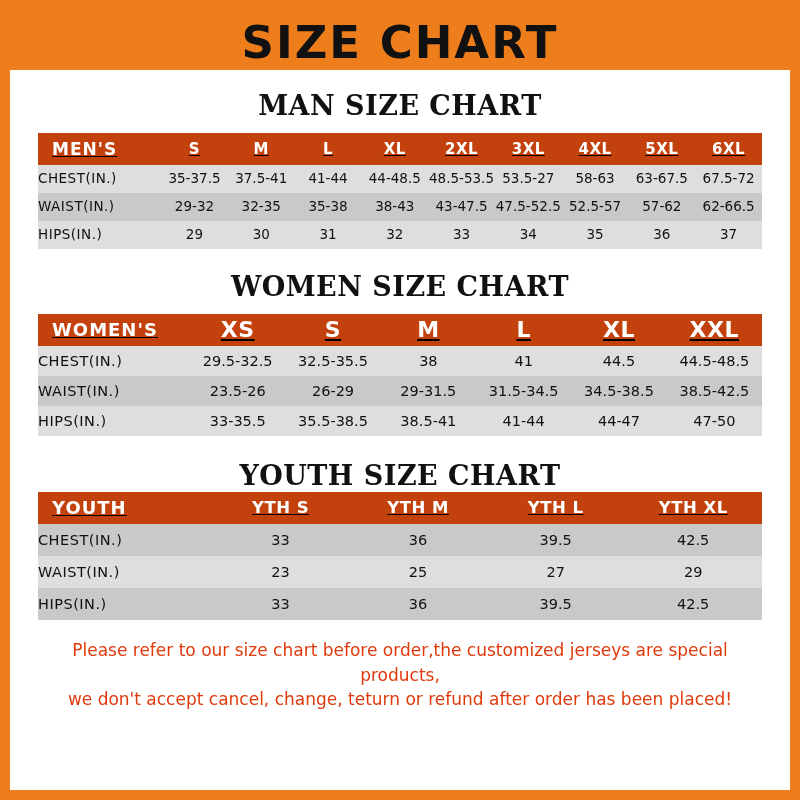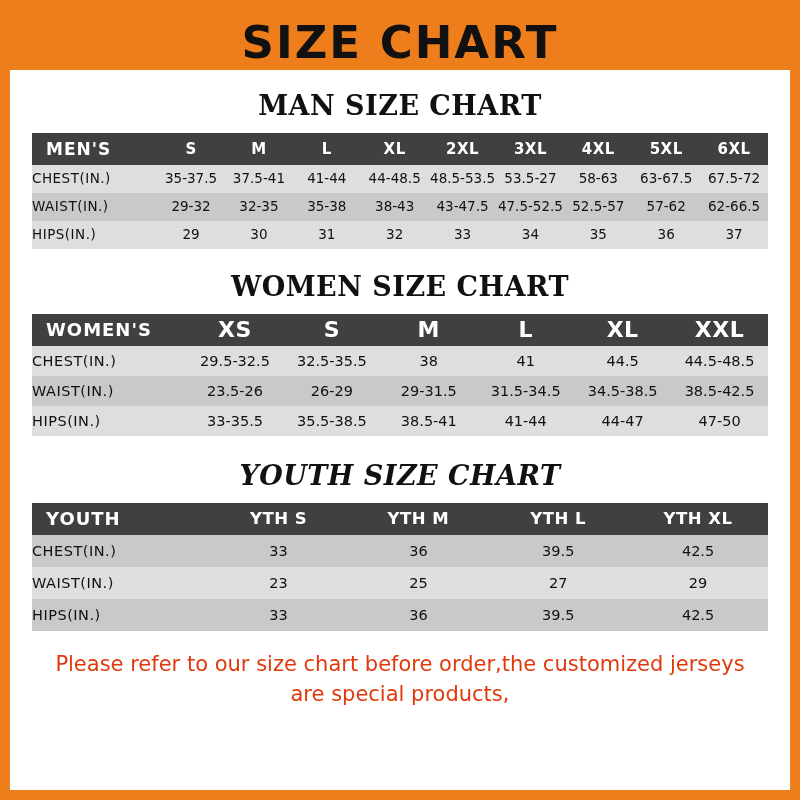--- a/index.html
+++ b/index.html
@@ -34,49 +34,50 @@
   .banner-title {
     font-family: "DejaVu Sans", sans-serif;
     font-weight: bold;
     font-size: 45px;
     letter-spacing: 2px;
     color: #111111;
     line-height: 1;
     margin-top: 14px;
   }
   .content {
-    padding: 0 22px;
+    padding: 0 28px;
   }
   .section-title {
     text-align: center;
     font-family: "DejaVu Serif", serif;
     font-weight: bold;
     font-size: 27px;
     color: #111111;
     letter-spacing: 0.5px;
   }
   .t-man { margin: 20px 0 12px 0; }
   .t-women { margin: 22px 0 12px 0; }
-  .t-youth { margin: 24px 0 12px 0; font-style: italic; }
+  .t-youth { margin: 24px 0 1px 0; }
 
   table.size-table {
     width: 100%;
     border-collapse: collapse;
     table-layout: fixed;
   }
   table.size-table th,
   table.size-table td {
     text-align: center;
     font-family: "DejaVu Sans", sans-serif;
     padding: 0;
     line-height: 1;
   }
   
   table.size-table thead tr {
-    background: #404040;
+    background: #c2410c;
+    text-decoration: underline;
   }
   table.size-table thead th {
     color: #ffffff;
     font-weight: bold;
     height: 32px;
     font-size: 15px;
     letter-spacing: 0.5px;
   }
   table.size-table thead th.rowlabel {
     text-align: left;
@@ -110,21 +111,21 @@
   table.youth thead th { font-size: 16.5px; }
   table.youth thead th.rowlabel { font-size: 18px; }
   table.youth tbody td { height: 32px; font-size: 14.5px; }
   table.youth tbody td.rowlabel { font-size: 14.5px; }
 
   .footer-note {
     margin-top: 18px;
     text-align: center;
     color: #e03a0c;
     font-family: "DejaVu Sans", sans-serif;
-    font-size: 21px;
+    font-size: 17px;
     line-height: 1.45;
     padding: 0 6px;
   }
 </style>
 </head>
 <body>
 
 <div class="page">
 
   <div class="banner">
@@ -292,16 +293,17 @@
             <td>33</td>
             <td>36</td>
             <td>39.5</td>
             <td>42.5</td>
           </tr>
         </tbody>
     </table>
 
     <div class="footer-note">
       <div>Please refer to our size chart before order,the customized jerseys are special products,</div>
+      <div>we don't accept cancel, change, teturn or refund after order has been placed!</div>
     </div>
 
   </div>
 </div>
 
 </body></html>

